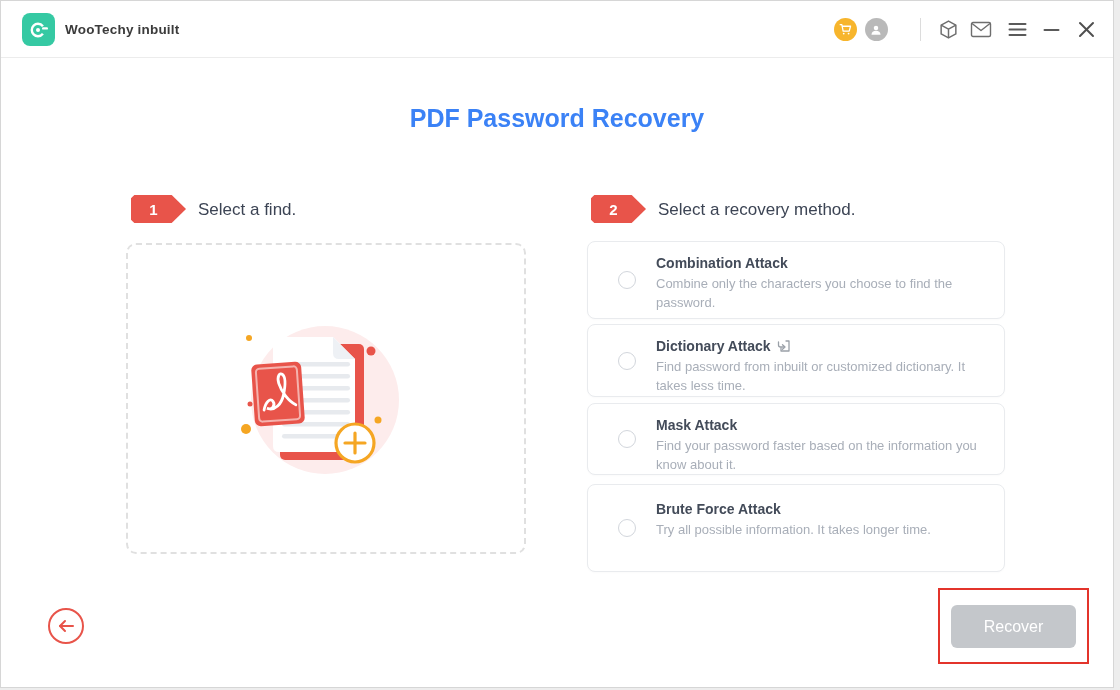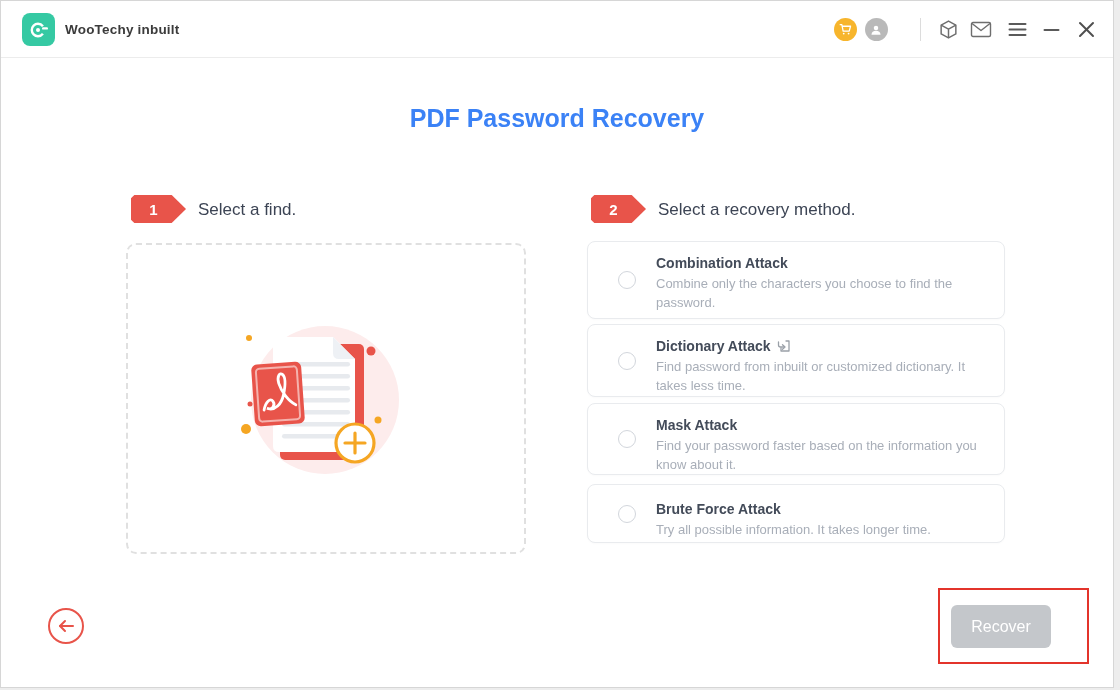--- a/index.html
+++ b/index.html
@@ -75,21 +75,21 @@
   .back-btn {
     position:absolute; left:47px; top:607px; width:36px; height:36px;
     border:2px solid #e8544a; border-radius:50%; background:#fff;
     display:flex; align-items:center; justify-content:center; cursor:pointer;
   }
   .annotation-rect {
     position:absolute; left:937px; top:587px; width:151px; height:76px;
     border:2px solid #e3342b;
   }
   .recover-btn {
-    position:absolute; left:950px; top:604px; width:100px; height:43px;
+    position:absolute; left:950px; top:604px; width:125px; height:43px;
     background:#c4c7cb; border:none; border-radius:6px;
     color:#ffffff; font-size:16px; font-family:inherit; cursor:default;
   }
 </style>
 </head>
 <body>
 
 <div class="window">
 
   <div class="titlebar">
@@ -232,21 +232,21 @@
   </div>
 
   <div class="card" style="top:402px; height:72px;">
     <span class="radio"></span>
     <div class="card-text">
       <div class="card-title">Mask Attack</div>
       <div class="card-desc">Find your password faster based on the information you know about it.</div>
     </div>
   </div>
 
-  <div class="card" style="top:483px; height:59px;">
+  <div class="card" style="top:483px; height:88px;">
     <span class="radio"></span>
     <div class="card-text" style="top:14px;">
       <div class="card-title">Brute Force Attack</div>
       <div class="card-desc">Try all possible information. It takes longer time.</div>
     </div>
   </div>
 
   <div class="back-btn">
     <svg width="18" height="14" viewBox="0 0 18 14" fill="none" stroke="#e8544a" stroke-width="2" stroke-linecap="round" stroke-linejoin="round">
       <line x1="16" y1="7" x2="3" y2="7"></line>

